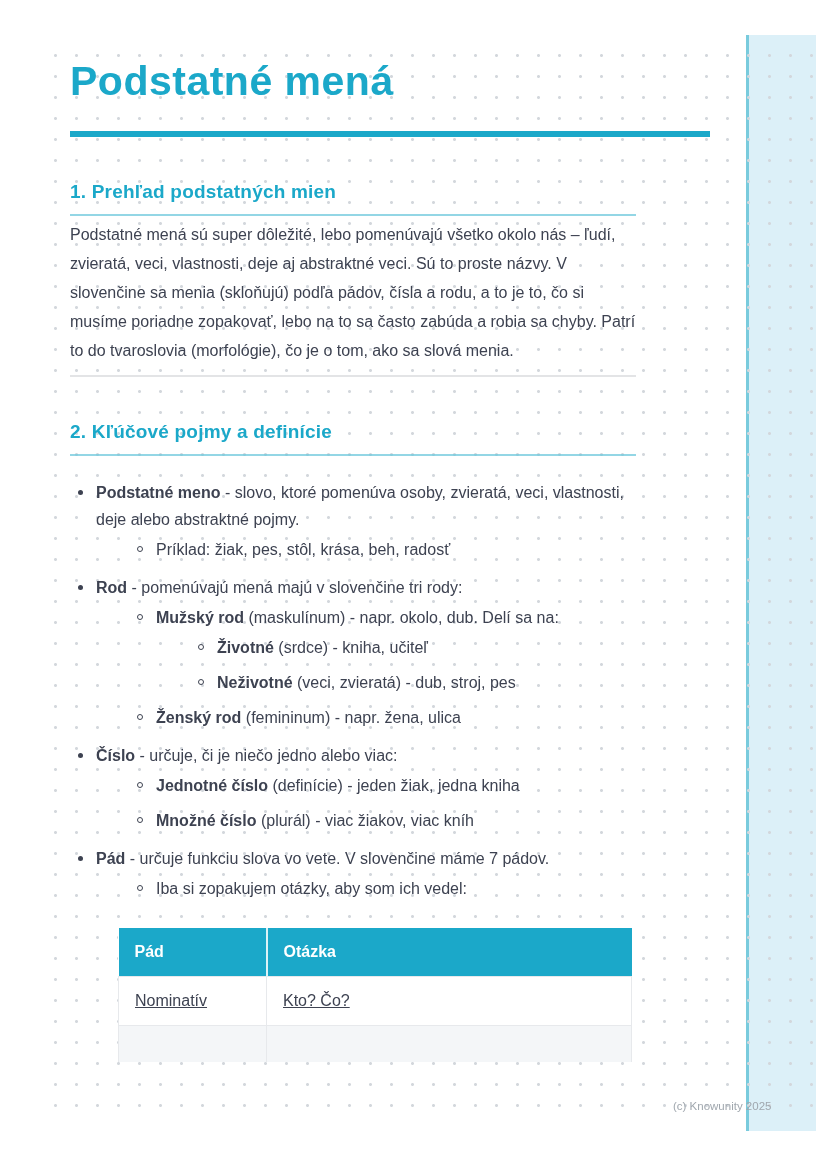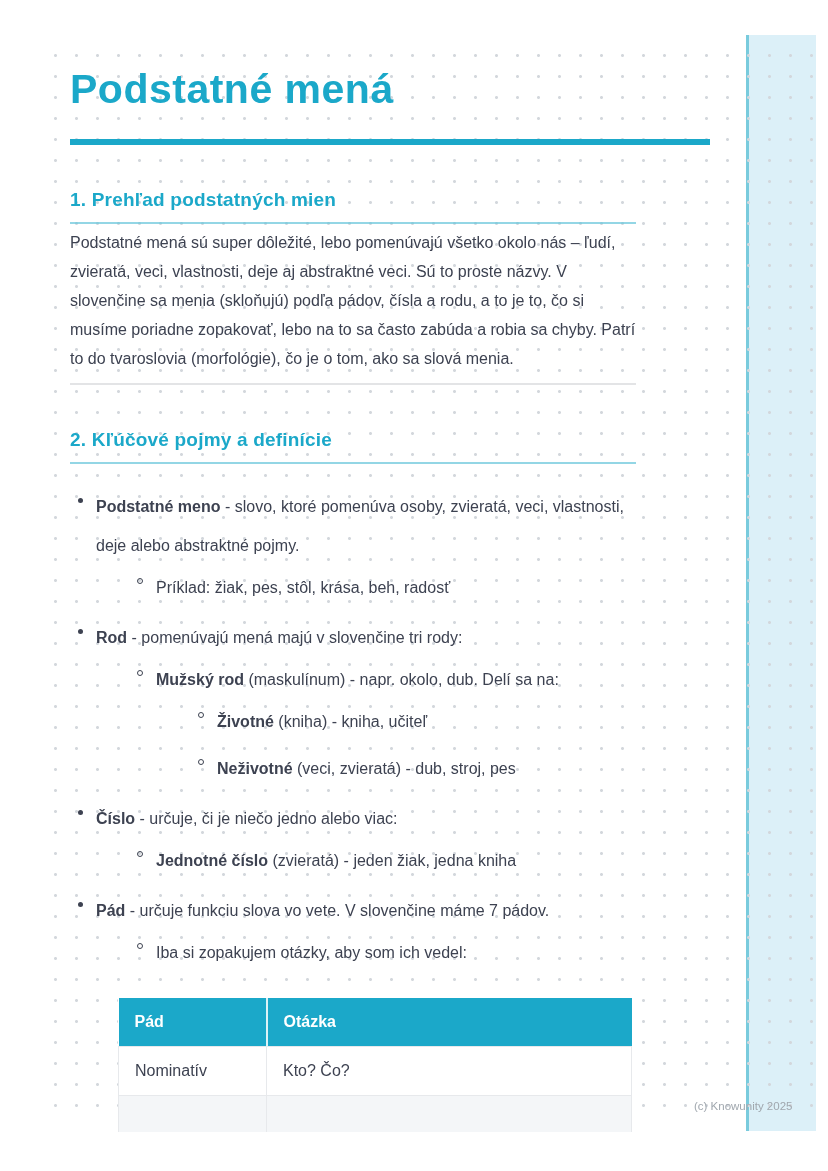--- a/index.html
+++ b/index.html
@@ -30,21 +30,21 @@
     border-left:3px solid var(--band-edge);
     z-index:1;
   }
   .dots{
     position:absolute;left:45px;top:45px;width:775px;height:1080px;
     background-image:radial-gradient(circle,var(--dot) 1.2px,rgba(0,0,0,0) 1.7px);
     background-size:21px 21px;
     z-index:2;
   }
   .content{
-    position:absolute;left:70px;top:52px;width:566px;z-index:3;
+    position:absolute;left:70px;top:44px;width:566px;z-index:3;
   }
   h1{
     margin:14px 0 0 0;
     font-size:41px;line-height:46px;font-weight:800;
     letter-spacing:.5px;color:var(--accent);
   }
   .title-rule{
     width:640px;height:6px;background:var(--accent);
     margin-top:27px;
   }
@@ -61,21 +61,21 @@
     margin:4px 0 0 0;
     font-size:16px;line-height:29px;
   }
   .divider{
     width:566px;height:2px;background:var(--rule-gray);
     margin-top:10px;
   }
   
   .outline-wrap{margin-top:23px;font-size:16px;}
   ul{list-style:none;margin:0;padding:0;}
-  li{position:relative;padding-left:26px;line-height:39px;}
+  li{position:relative;padding-left:26px;line-height:27px;}
   ul.lvl1 > li{margin-bottom:11px;}
   ul.lvl2 > li, ul.lvl3 > li{margin-bottom:8px;}
   ul.lvl2{margin:3px 0 0 34px;}
   ul.lvl3{margin:3px 0 0 35px;}
   ul.lvl1 > li::before{
     content:"";position:absolute;left:8px;top:11px;
     width:5px;height:5px;border-radius:50%;background:var(--ink);
   }
   ul.lvl2 > li::before, ul.lvl3 > li::before{
     content:"";position:absolute;left:7px;top:10px;
@@ -94,24 +94,25 @@
   }
   table.case th{
     background:var(--accent);color:#ffffff;
     font-weight:700;text-align:left;
     padding:15px 16px;
   }
   table.case th:first-child{width:148px;border-right:2px solid rgba(255,255,255,.85);}
   table.case td{
     padding:15px 16px;
     border:1px solid var(--cell-border);
+    text-decoration:underline;
   }
   table.case tr.alt td{background:var(--alt-row);height:36px;padding:0 16px;border-bottom:none;}
   .footer{
-    position:absolute;left:694px;top:1100px;z-index:4;
+    position:absolute;left:673px;top:1100px;z-index:4;
     font-size:11.5px;color:var(--footer);
   }
 </style>
 </head>
 <body>
 
 <div class="band"></div>
 <div class="dots"></div>
 
 <div class="content">
@@ -129,26 +130,28 @@
   <section>
     <h2>2. Kľúčové pojmy a definície</h2>
     <div class="h2-rule"></div>
     <div class="outline-wrap" id="outline">
         <ul class="lvl1">
           <li><span class="b">Podstatné meno</span><span> - slovo, ktoré pomenúva osoby, zvieratá, veci, vlastnosti, deje alebo abstraktné pojmy.</span><ul class="lvl2">
               <li><span class="i">Príklad: žiak, pes, stôl, krása, beh, radosť</span></li>
             </ul></li>
           <li><span class="b">Rod</span><span> - pomenúvajú mená majú v slovenčine tri rody:</span><ul class="lvl2">
               <li><span class="b">Mužský rod</span><span> (maskulínum) - napr. </span><span class="i">okolo</span><span>, </span><span class="i">dub</span><span>. Delí sa na:</span><ul class="lvl3">
-                  <li><span class="b">Životné</span><span> (kniha) - </span><span class="i">kniha, učiteľ</span></li>
+                  <li><span class="b">Životné</span><span> (srdce) - </span><span class="i">kniha, učiteľ</span></li>
                   <li><span class="b">Neživotné</span><span> (veci, zvieratá) - </span><span class="i">dub, stroj, pes</span></li>
                 </ul></li>
+              <li><span class="b">Ženský rod</span><span> (femininum) - napr. </span><span class="i">žena, ulica</span></li>
             </ul></li>
           <li><span class="b">Číslo</span><span> - určuje, či je niečo jedno alebo viac:</span><ul class="lvl2">
-              <li><span class="b">Jednotné číslo</span><span> (zvieratá) - </span><span class="i">jeden žiak, jedna kniha</span></li>
+              <li><span class="b">Jednotné číslo</span><span> (definície) - </span><span class="i">jeden žiak, jedna kniha</span></li>
+              <li><span class="b">Množné číslo</span><span> (plurál) - </span><span class="i">viac žiakov, viac kníh</span></li>
             </ul></li>
           <li><span class="b">Pád</span><span> - určuje funkciu slova vo vete. V slovenčine máme 7 pádov.</span><ul class="lvl2">
               <li><span class="i">Iba si zopakujem otázky, aby som ich vedel:</span></li>
             </ul></li>
         </ul>
       </div>
     <table class="case" id="case-table">
         <thead>
           <tr>
             <th>Pád</th>

